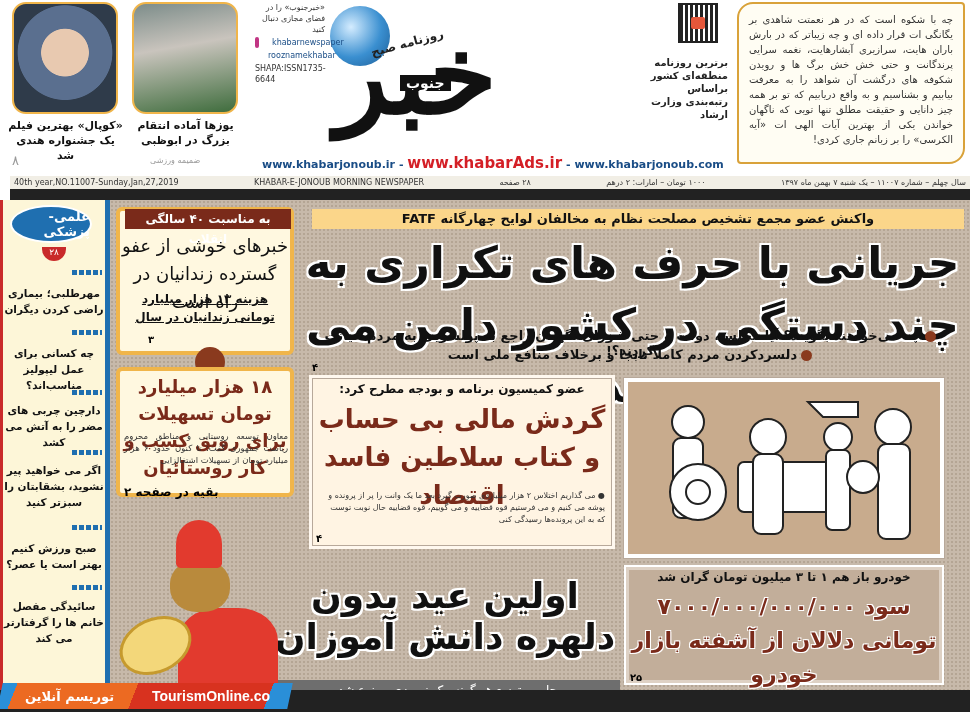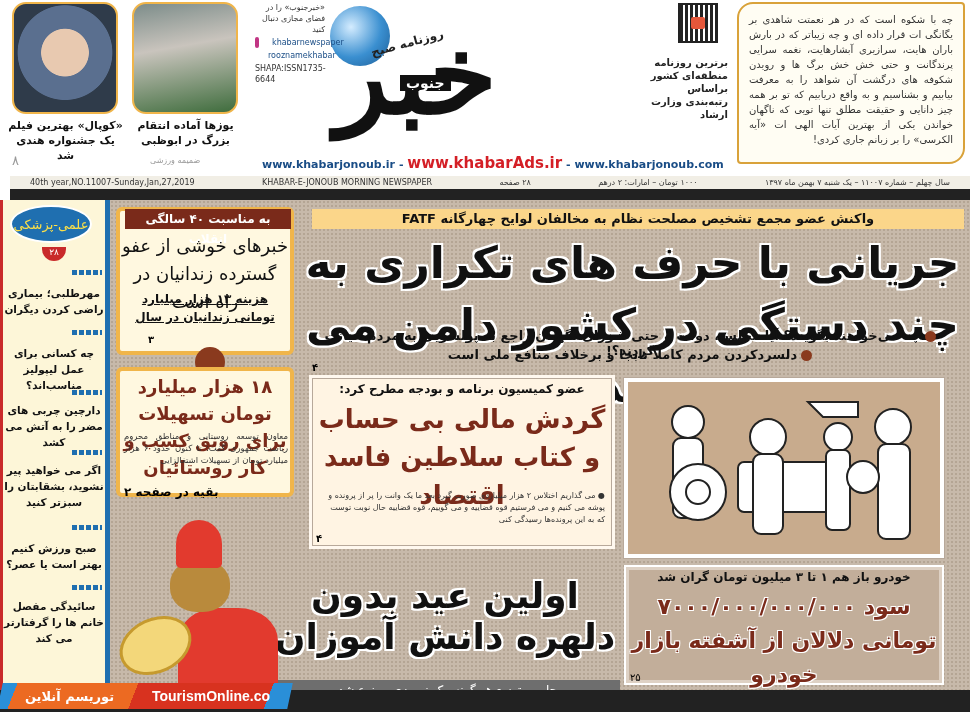--- a/index.html
+++ b/index.html
@@ -29,27 +29,27 @@
   #social .handle { color:#1a4d86; font-size:8px; }
   #photo-sport { left:132px; top:2px; width:106px; height:112px; border-radius:14px; background: linear-gradient(170deg,#7d8d8a 0%,#c9c4bd 40%,#3f6d3d 100%); border:2px solid #f0b54a; }
   #photo-film { left:12px; top:2px; width:106px; height:112px; border-radius:14px; background: radial-gradient(circle at 50% 45%, #e8c9b0 0 30%, #5a6f8f 31% 60%, #2f3b4a 61%); border:2px solid #f0b54a; }
   .caption { font-size:11px; font-weight:bold; text-align:center; color:#111; line-height:15px; }
   #cap-sport { left:128px; top:118px; width:115px; }
   #cap-film { left:8px; top:118px; width:115px; }
   #sport-supp { left:150px; top:156px; font-size:8px; color:#999; }
   #page8 { left:12px; top:153px; font-size:13px; color:#999; }
 
   
-  #info-bar { left:10px; top:176px; width:960px; height:13px; background:#f1eee5; font-size:8px; color:#333; display:flex; justify-content:space-between; align-items:center; padding:0 20px; }
+  #info-bar { left:10px; top:176px; width:960px; height:13px; background:#f1eee5; font-size:8px; color:#333; display:flex; justify-content:space-between; align-items:center; padding:0 4px; }
   #dark-bar { left:10px; top:189px; width:960px; height:11px; background:#222; }
 
   
   #body-bg { left:110px; top:200px; width:860px; height:490px; background: #c7b9aa; background-image: radial-gradient(#b4a594 1px, transparent 1px); background-size:4px 4px; }
   #left-col { left:0; top:200px; width:110px; height:490px; background:#fdf6d8; border-right:5px solid #1f6fb0; border-left:3px solid #c92a2a; }
-  #sci-badge { left:10px; top:205px; width:82px; height:38px; border-radius:50%; background:#1f6fb0; color:#fde047; font-size:13px; font-weight:normal; display:flex; align-items:center; justify-content:center; border:2px solid #fff; }
+  #sci-badge { left:10px; top:205px; width:82px; height:38px; border-radius:50%; background:#1f6fb0; color:#ffffff; font-size:13px; font-weight:bold; display:flex; align-items:center; justify-content:center; border:2px solid #fff; }
   #sci-num { left:42px; top:247px; width:24px; height:14px; border-radius:0 0 12px 12px; background:#c92a2a; color:#fff; font-size:9px; text-align:center; }
   .sci-item { position:absolute; left:4px; width:100px; text-align:center; font-size:10.5px; font-weight:bold; color:#111; line-height:16px; }
   .dots { position:absolute; left:72px; width:30px; height:5px; background: repeating-linear-gradient(90deg,#1f6fb0 0 5px, transparent 5px 7px); }
 
   
   #amnesty-box { left:116px; top:207px; width:178px; height:148px; background:#fff8e0; border:4px solid #f0b54a; border-radius:6px; }
   #amnesty-tag { left:125px; top:209px; width:166px; height:20px; background:#7a2a1a; color:#fff; font-size:12px; font-weight:bold; text-align:center; line-height:20px; }
   #amnesty-head { left:120px; top:232px; width:170px; font-size:18px; text-align:center; line-height:28px; color:#111; }
   #amnesty-sub { left:120px; top:290px; width:170px; font-size:12px; font-weight:bold; text-align:center; line-height:18px; color:#111;text-decoration:underline; }
   #amnesty-page { left:148px; top:334px; font-size:10px; font-weight:bold; }
@@ -68,21 +68,21 @@
   #budget-box { left:312px; top:378px; width:300px; height:168px; background:#fff4e3; border:1px solid #b7a89a; box-shadow: 0 0 0 3px #fff8ef; }
   #budget-kicker { left:314px; top:382px; width:296px; font-size:12px; font-weight:bold; text-align:center; color:#111; }
   #budget-head { left:314px; top:400px; width:296px; font-size:26px; font-weight:bold; text-align:center; line-height:38px; color:#7a2a1a; }
   #budget-text { left:320px; top:490px; width:285px; font-size:8px; line-height:12px; text-align:right; color:#333; }
   #budget-page { left:316px; top:533px; font-size:10px; font-weight:bold; }
 
   #cartoon { left:624px; top:378px; width:320px; height:180px; background:#c8ab8d; border:4px solid #fff; box-shadow: 0 0 0 1px #b7a89a; }
   #car-box { left:624px; top:565px; width:320px; height:120px; background:#c2ae9a; border:2px solid #fff; box-shadow: inset 0 0 0 3px #ded1c4; }
   #car-kicker { left:628px; top:570px; width:312px; font-size:12px; font-weight:bold; text-align:center; color:#111; }
   #car-head { left:628px; top:590px; width:312px; font-size:22px; font-weight:bold; text-align:center; line-height:34px; color:#7a2a1a; text-shadow: 1px 1px 0 #fff,-1px -1px 0 #fff,1px -1px 0 #fff,-1px 1px 0 #fff; }
-  #car-page { left:630px; top:672px; font-size:10px; font-weight:normal; }
+  #car-page { left:630px; top:672px; font-size:10px; font-weight:bold; }
 
   #edu-head { left:265px; top:575px; width:360px; font-size:36px; font-weight:bold; text-align:center; color:#111; text-shadow: 2px 2px 0 #fff,-2px -2px 0 #fff,2px -2px 0 #fff,-2px 2px 0 #fff; }
   .grey-bar { position:absolute; left:275px; width:345px; height:20px; background:#6e6e6e; color:#fff; font-size:12px; text-align:center; line-height:20px;margin-top:25px; }
 
   #cartoon-man { left:118px; top:500px; width:165px; height:190px; }
   .hat { position:absolute; left:58px; top:20px; width:46px; height:48px; background:#e23a2e; border-radius:50% 50% 10% 10%; }
   .face { position:absolute; left:52px; top:60px; width:60px; height:52px; background:#b98a3c; border-radius:45%; }
   .body-red { position:absolute; left:60px; top:108px; width:100px; height:82px; background:#e23a2e; border-radius:40% 40% 0 0; }
   .tray { position:absolute; left:0; top:118px; width:75px; height:55px; background:#f3d77a; border-radius:50%; border:3px solid #c69a2e; transform:rotate(-25deg); }
 

